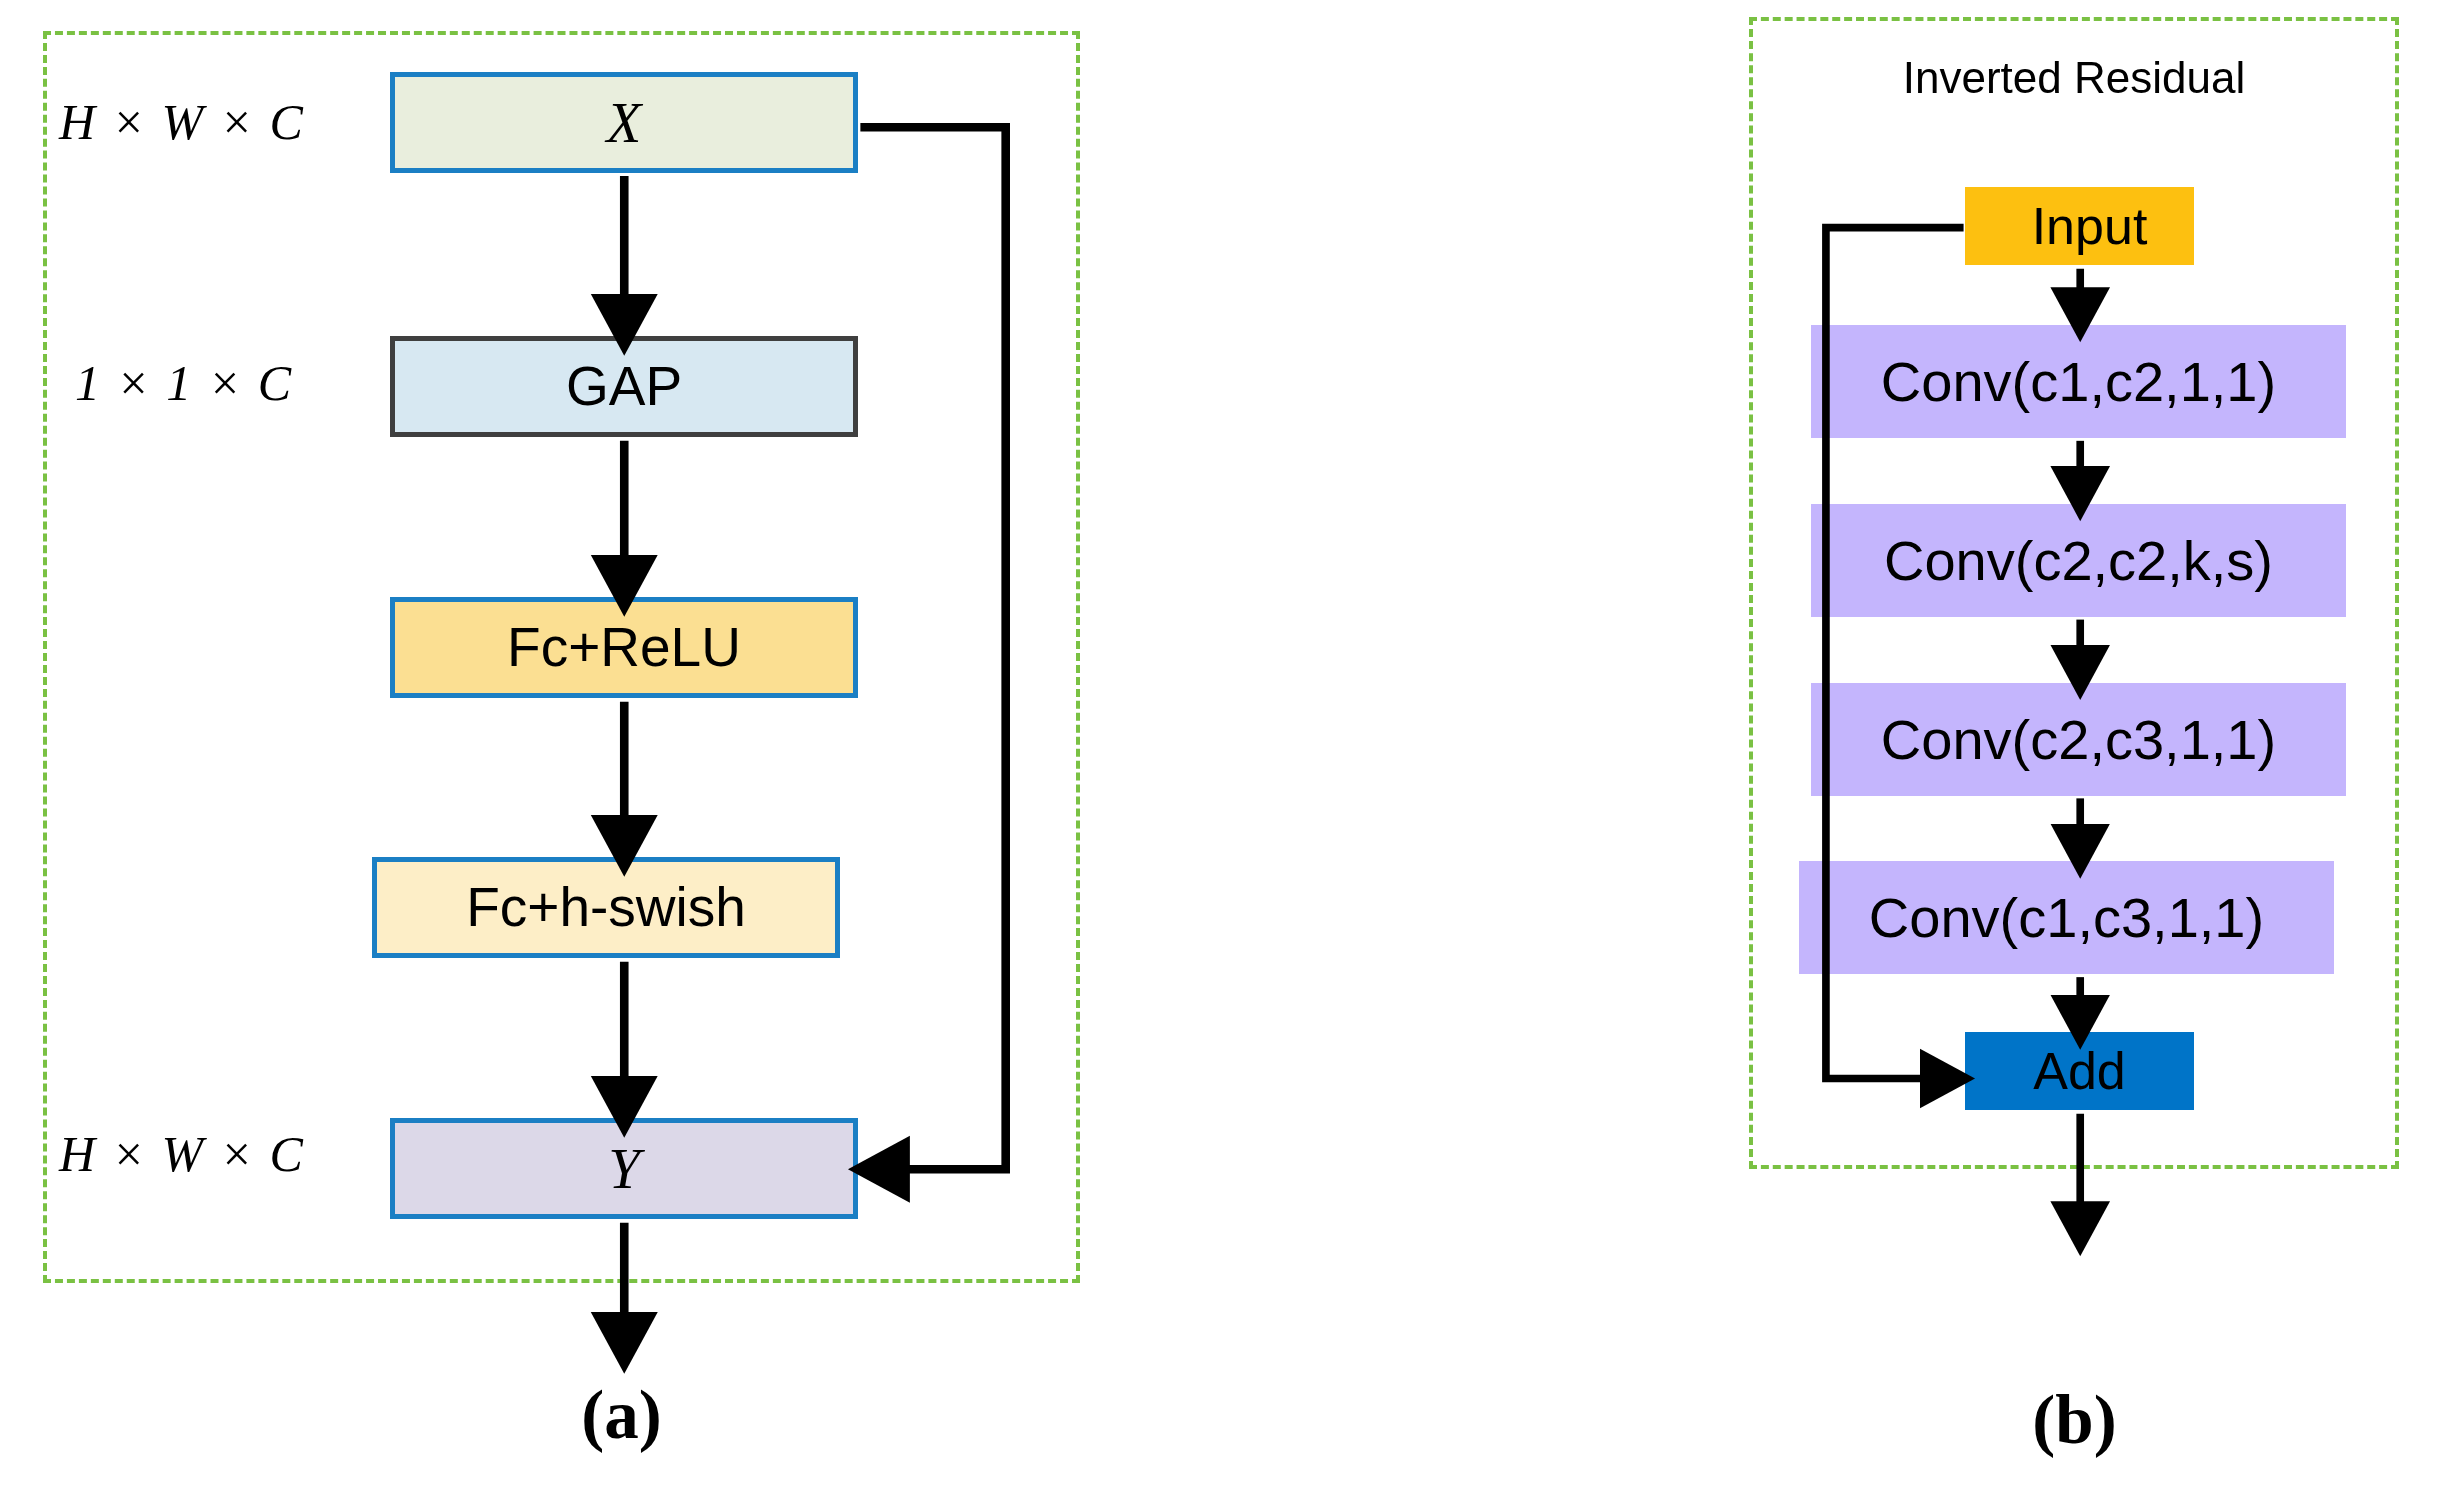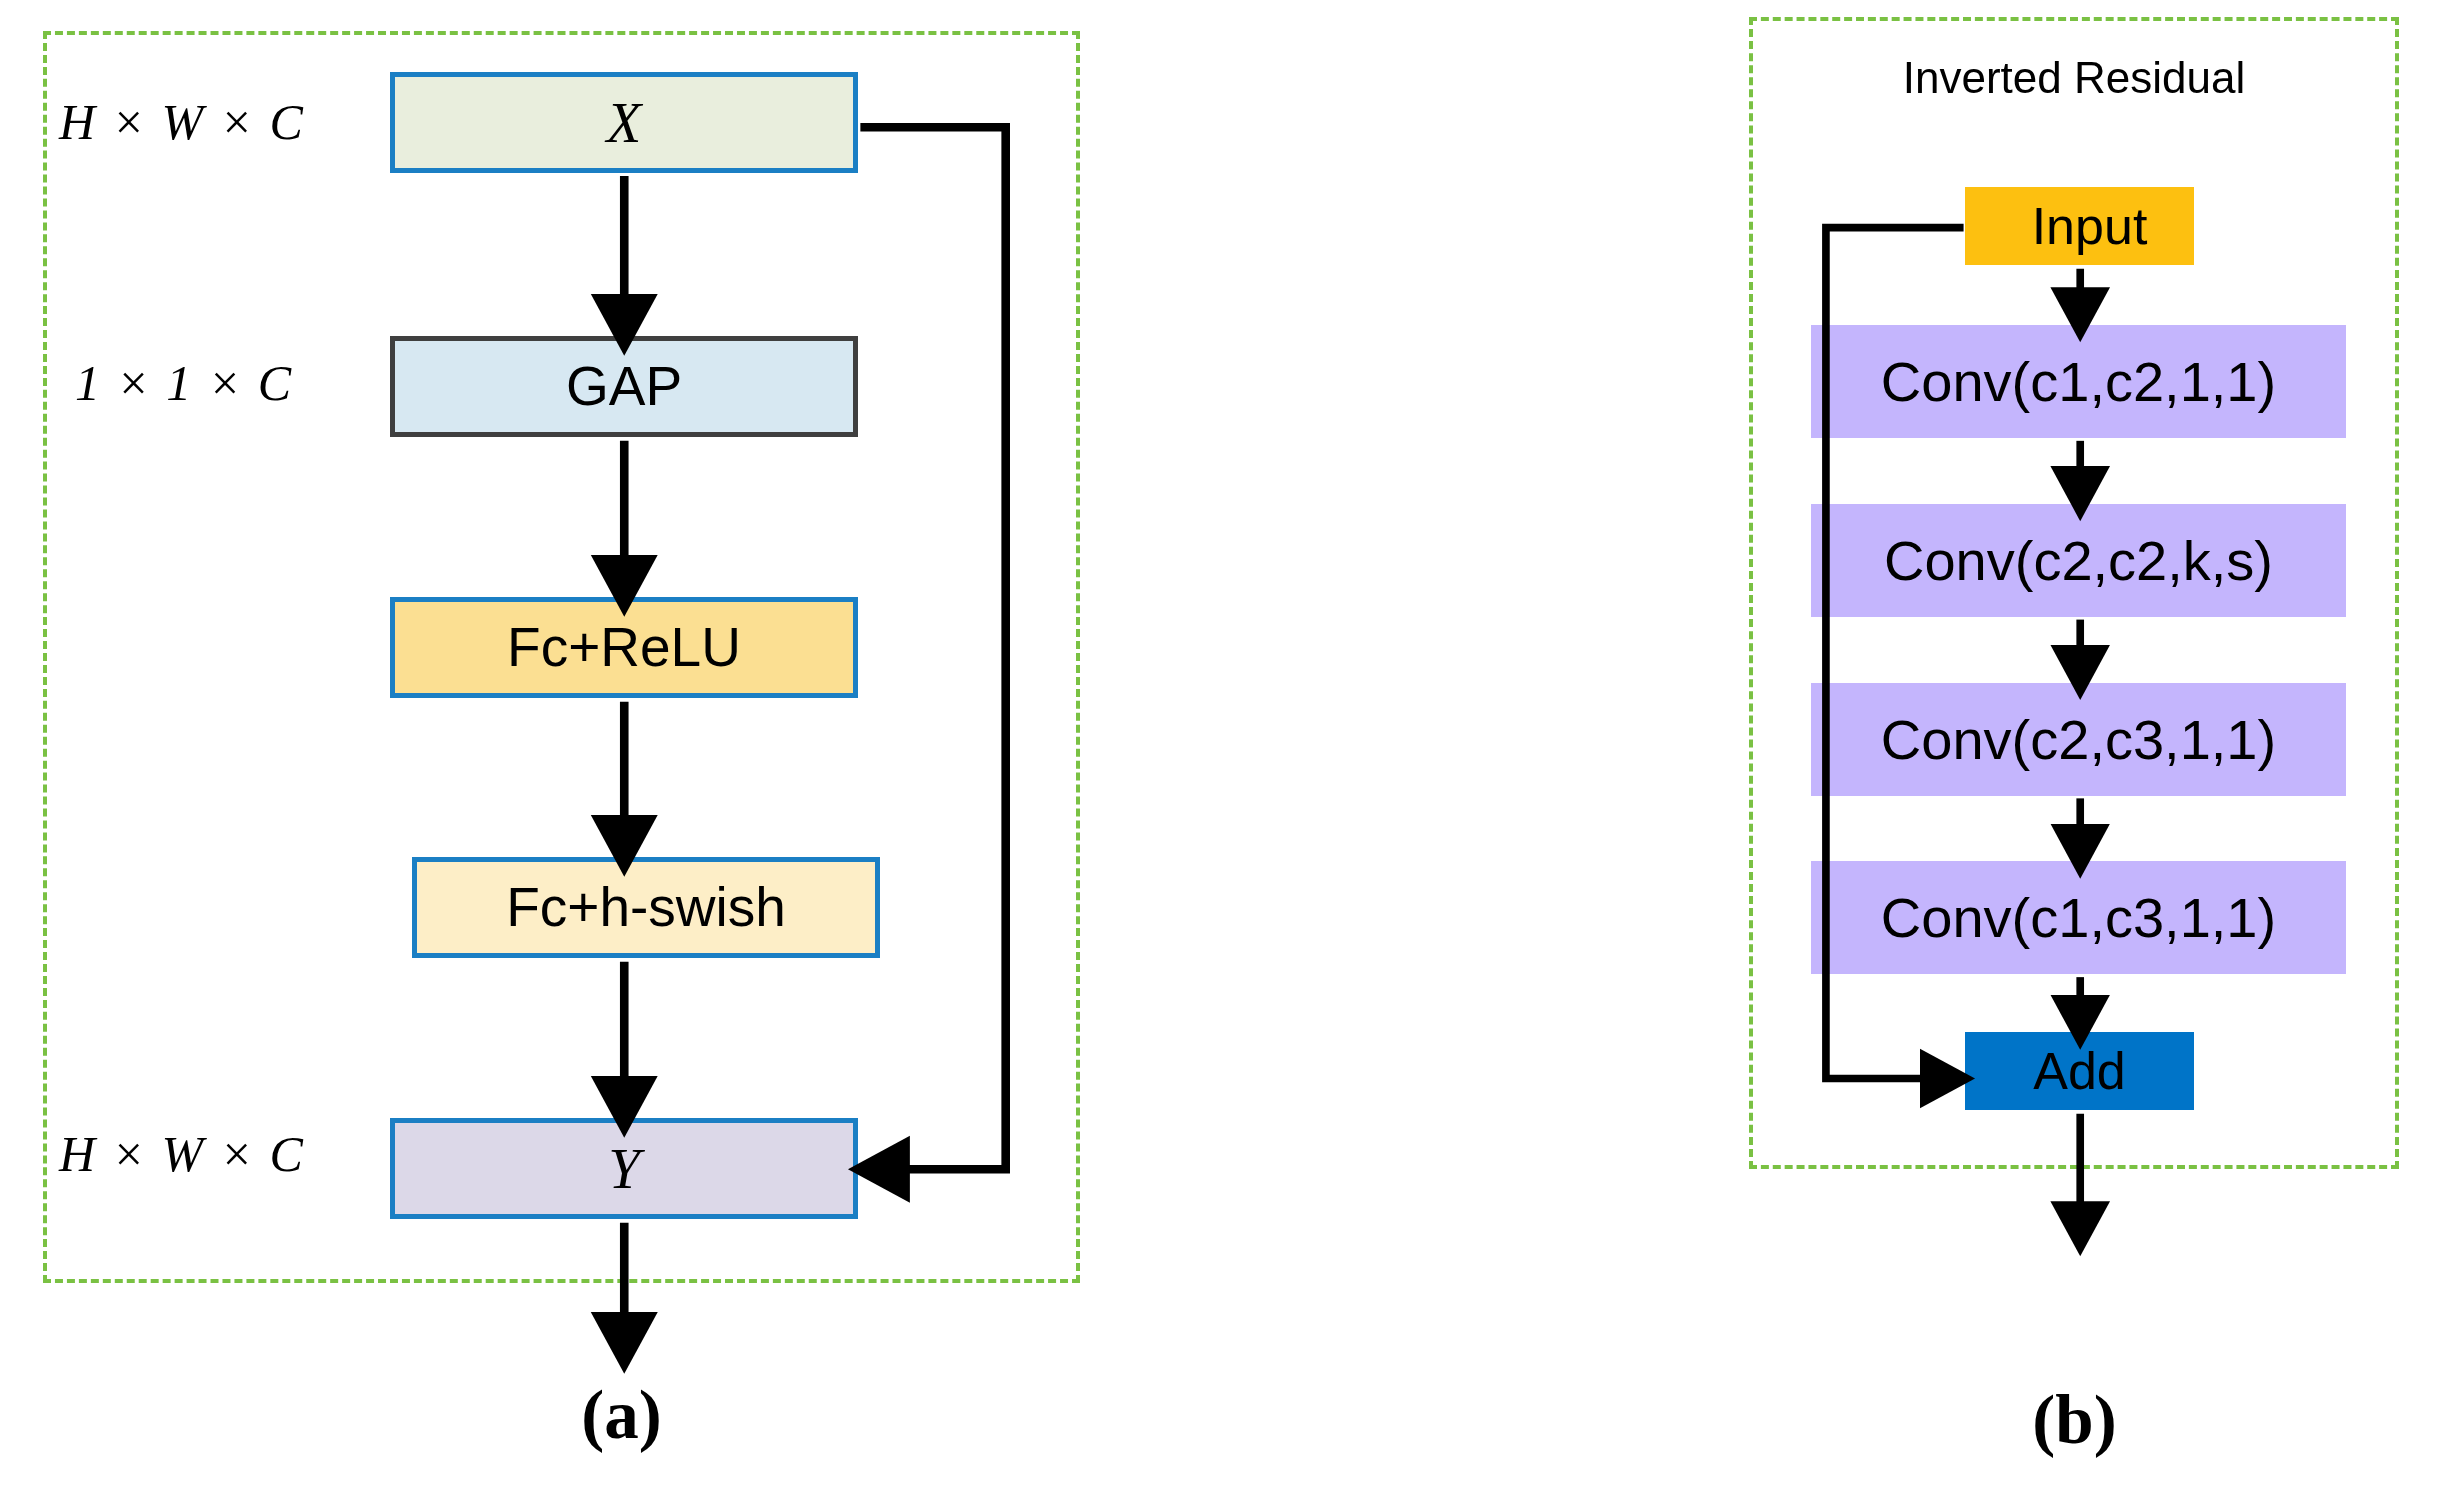--- a/index.html
+++ b/index.html
@@ -145,21 +145,21 @@
   </div>
 
   <div class="node node-gap" style="left:390px; top:336px; width:468px; height:101px;">
     <span>GAP</span>
   </div>
 
   <div class="node node-fc-relu" style="left:390px; top:597px; width:468px; height:101px;">
     <span>Fc+ReLU</span>
   </div>
 
-  <div class="node node-fc-hswish" style="left:412px; top:857px; width:468px; height:101px;">
+  <div class="node node-fc-hswish" style="left:372px; top:857px; width:468px; height:101px;">
     <span>Fc+h-swish</span>
   </div>
 
   <div class="node node-y" style="left:390px; top:1118px; width:468px; height:101px;">
     <span>Y</span>
   </div>
 
   <div class="subcaption" style="left:497px; top:1376px; width:249px;">(a)</div>
 </div>
 
@@ -178,21 +178,21 @@
   </div>
 
   <div class="node node-conv" style="left:110px; top:504px; width:535px; height:113px;">
     <span>Conv(c2,c2,k,s)</span>
   </div>
 
   <div class="node node-conv" style="left:110px; top:683px; width:535px; height:113px;">
     <span>Conv(c2,c3,1,1)</span>
   </div>
 
-  <div class="node node-conv" style="left:110px; top:861px; width:535px; height:113px;">
+  <div class="node node-conv" style="left:98px; top:861px; width:535px; height:113px;">
     <span>Conv(c1,c3,1,1)</span>
   </div>
 
   <div class="node node-add" style="left:264px; top:1032px; width:229px; height:78px;">
     <span>Add</span>
   </div>
 
 
   <div class="subcaption" style="left:249px; top:1381px; width:249px;">(b)</div>
 </div>

